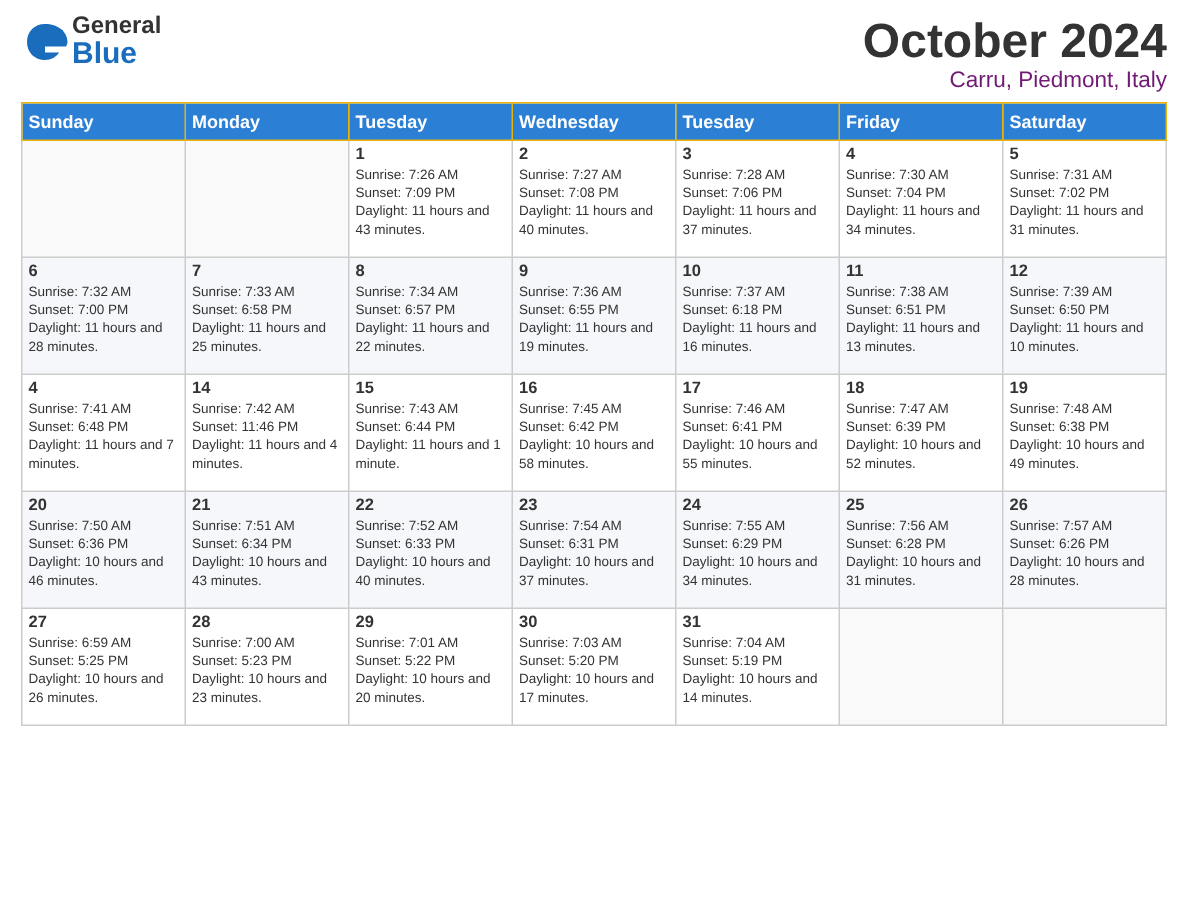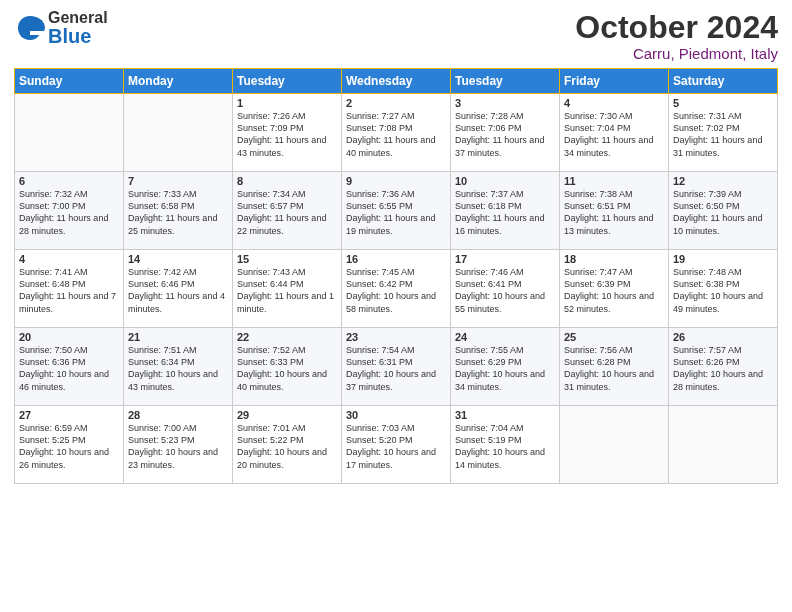--- a/index.html
+++ b/index.html
@@ -214,21 +214,21 @@
         <tr>
           <td>
             <span class="day-num">4</span>
             <div class="day-info">Sunrise: 7:41 AM
 Sunset: 6:48 PM
 Daylight: 11 hours and 7 minutes.</div>
           </td>
           <td>
             <span class="day-num">14</span>
             <div class="day-info">Sunrise: 7:42 AM
-Sunset: 6:46 PM
+Sunset: 11:46 PM
 Daylight: 11 hours and 4 minutes.</div>
           </td>
           <td>
             <span class="day-num">15</span>
             <div class="day-info">Sunrise: 7:43 AM
 Sunset: 6:44 PM
 Daylight: 11 hours and 1 minute.</div>
           </td>
           <td>
             <span class="day-num">16</span>

